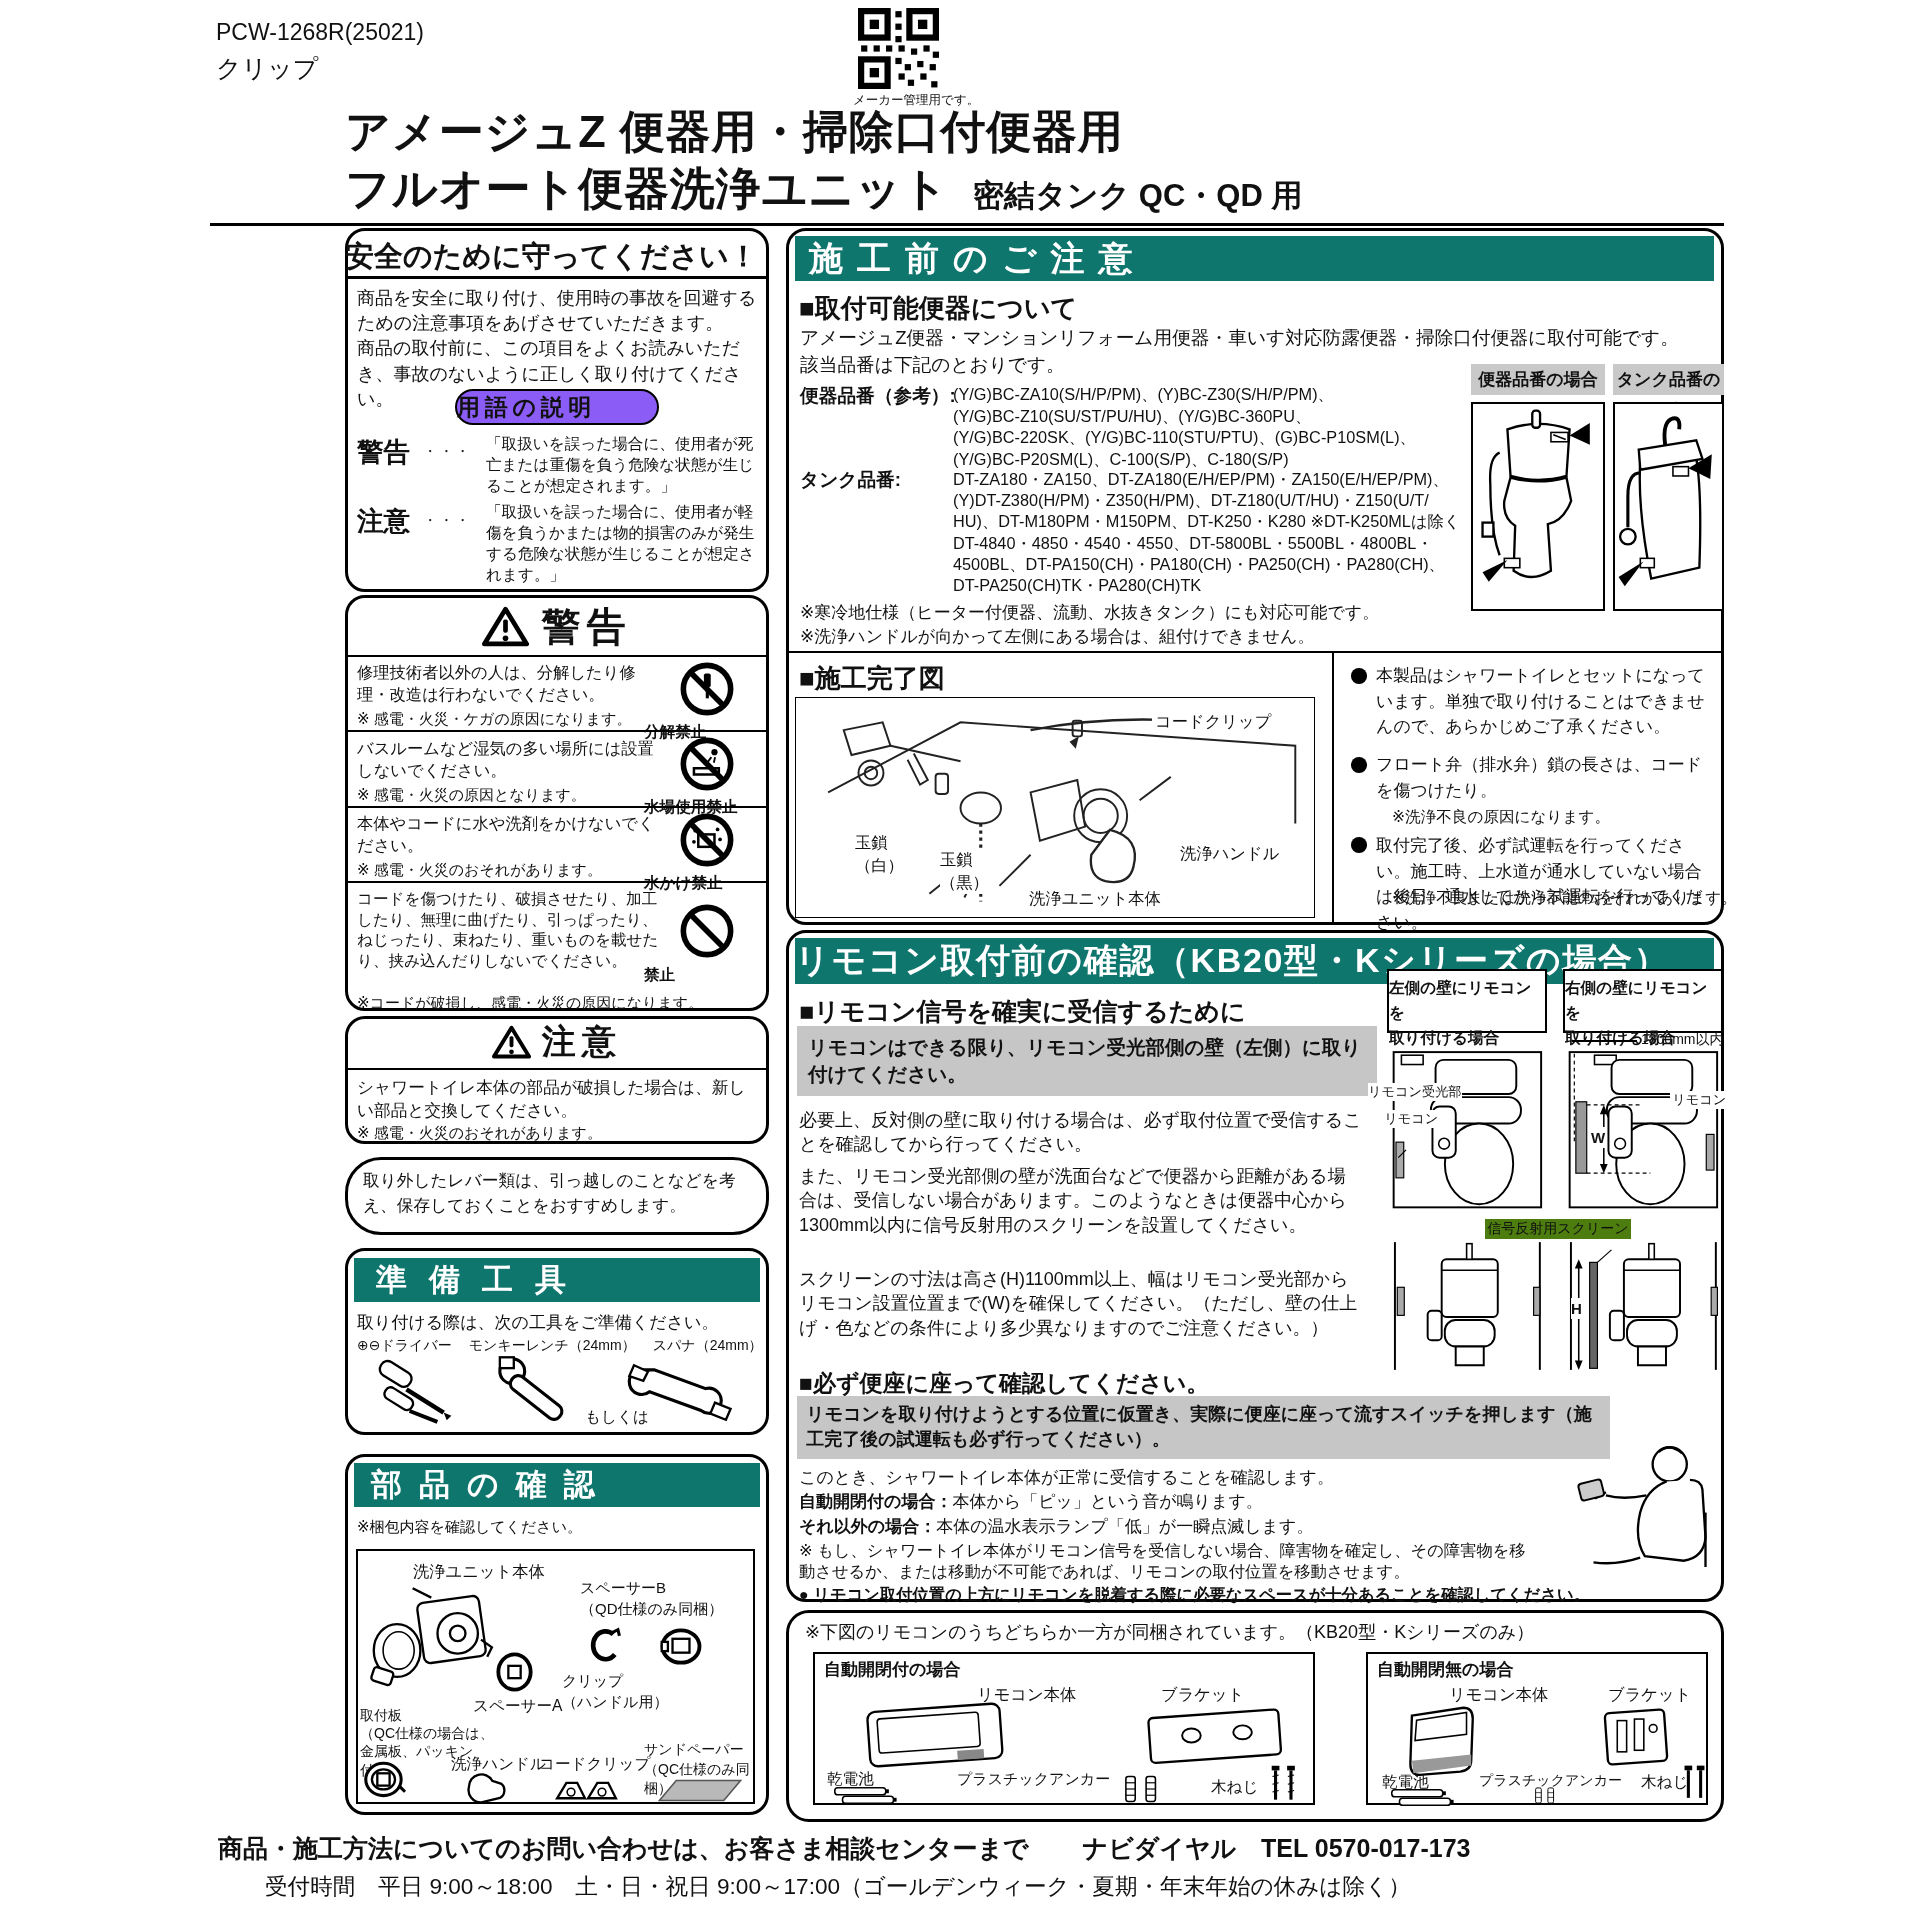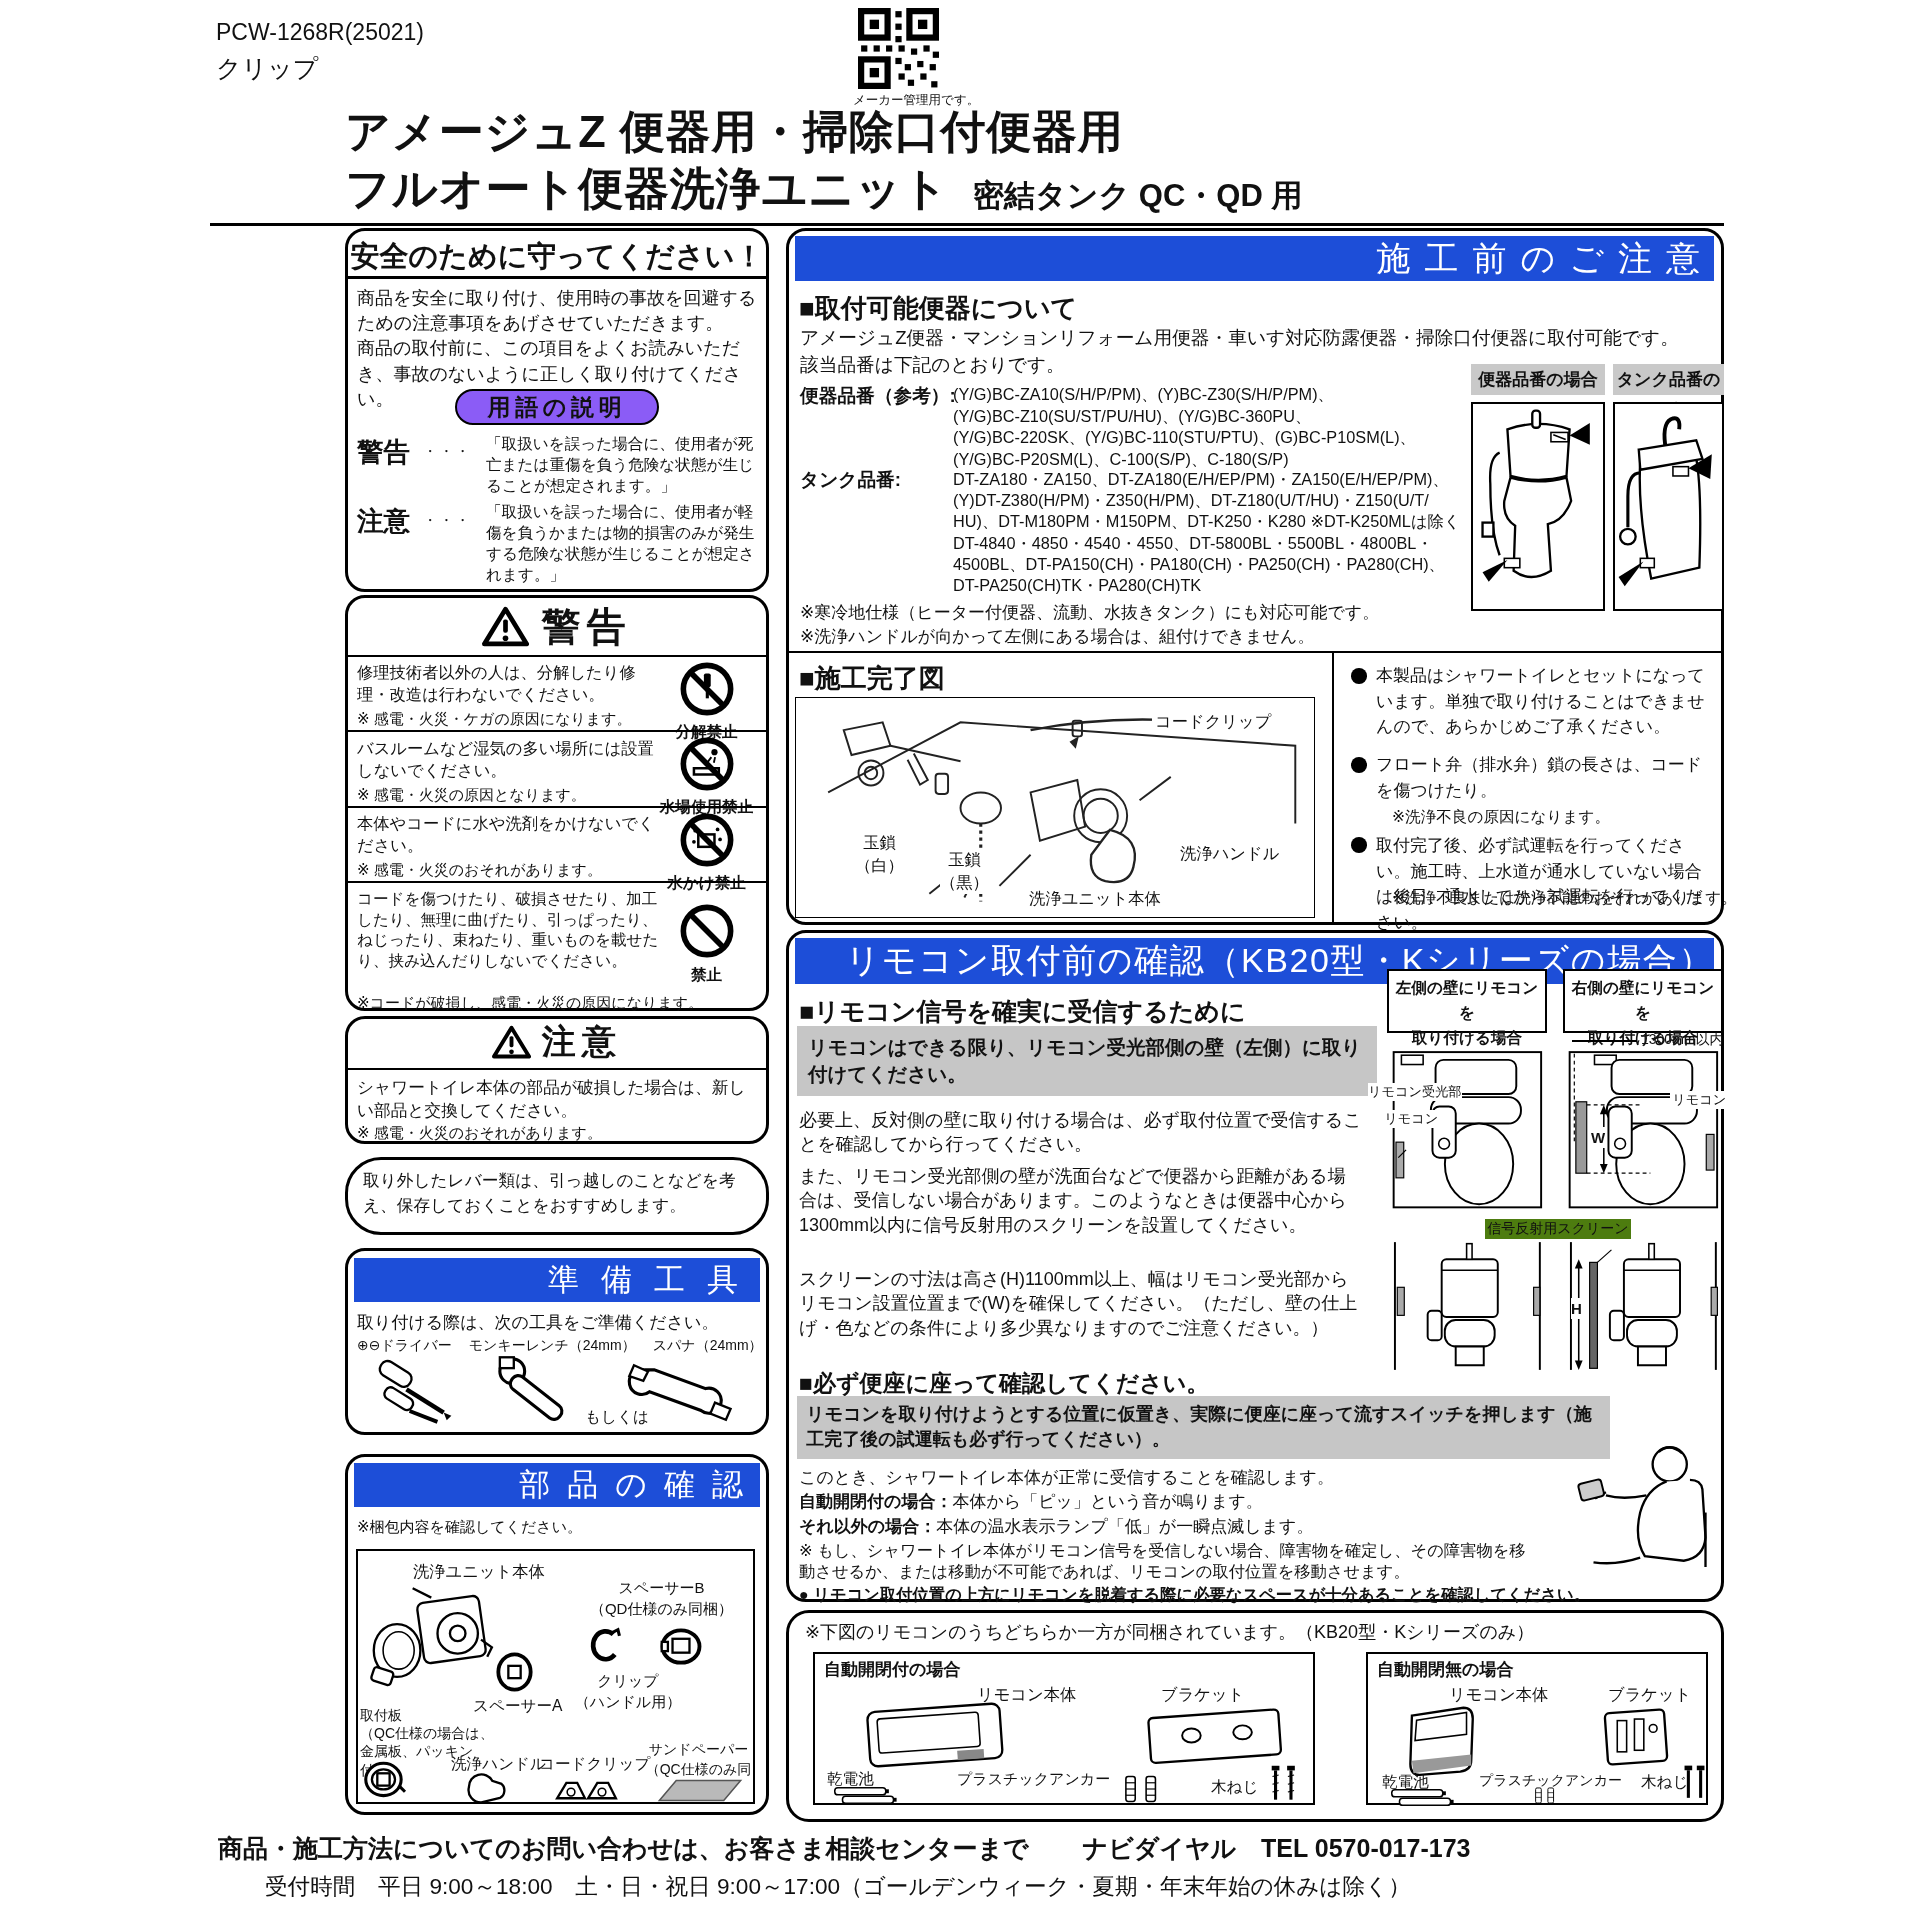--- a/index.html
+++ b/index.html
@@ -2,24 +2,24 @@
 <html style="font-size:12.5px"><head>
 <meta charset="utf-8">
 <style>
   *{box-sizing:border-box;margin:0;padding:0}
   html,body{background:#fff}
   #page{position:relative;width:1930px;height:1930px;background:#fff;
         font-family:"Liberation Sans","DejaVu Sans",sans-serif;color:#111;overflow:hidden}
   .t{position:absolute;line-height:1.4}
   .b{font-weight:bold}
   .pre{white-space:pre-line}
-  .ctr{text-align:center}
+  .ctr{text-align:left}
   .bx{position:absolute;background:#fff;border:3.1px solid #000;border-radius:20px}
   .ibx{position:absolute;background:#fff;border:2.3px solid #000}
-  .bar{position:absolute;background:#1d4ed8;color:#fff;font-weight:normal;text-align:right}
+  .bar{position:absolute;background:#0f766e;color:#fff;font-weight:bold;text-align:left}
   .hr{position:absolute;background:#000}
   .vr{position:absolute;background:#000}
   .gl{position:absolute;background:#c9c9c9;font-weight:bold;text-align:center}
   .hl{position:absolute;background:#c6c6c6;font-weight:600}
   .flex{display:flex;align-items:center;justify-content:center}
   svg.ic{position:absolute;overflow:visible}
 </style>
 </head>
 <body>
 

